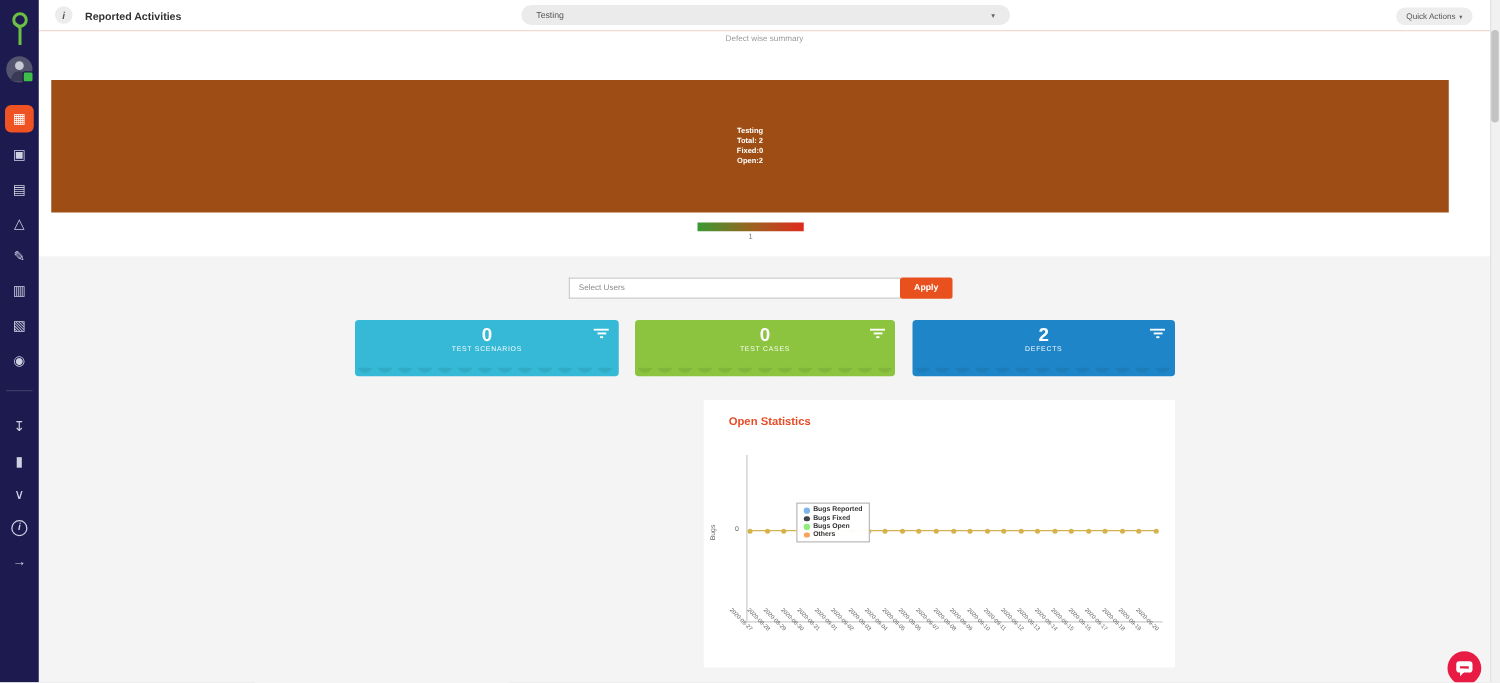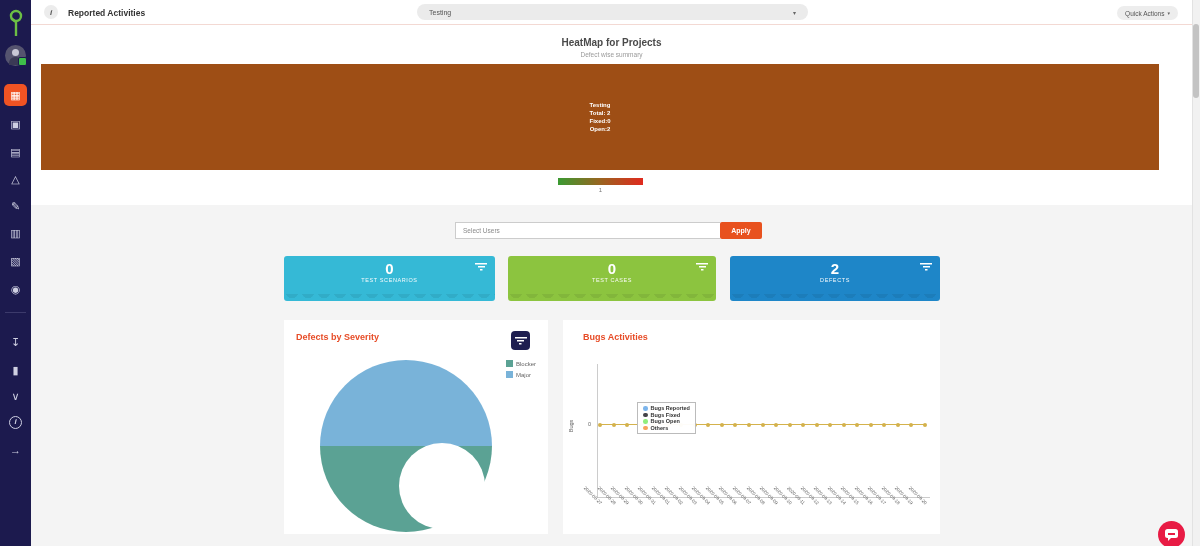--- a/index.html
+++ b/index.html
@@ -169,21 +169,20 @@
       <span class="val">Testing</span>
       <span class="caret">▾</span>
     </div>
     <button class="qa-btn">
       <span>Quick Actions</span>
       <span class="caret">▾</span>
     </button>
   </header>
 
   <section id="heat">
-    <div class="heat-title">HeatMap for Projects</div>
     <div class="heat-sub">Defect wise summary</div>
     <div class="heat-cell" style="background: rgb(158, 78, 21);">
       <div>Testing</div>
       <div>Total: 2</div>
       <div>Fixed:0</div>
       <div>Open:2</div>
     </div>
     <div class="heat-scale"></div>
     <div class="heat-scale-lbl">1</div>
   </section>
@@ -200,42 +199,23 @@
     <div class="funnel"></div>
     <div class="num">0</div>
     <div class="lbl">TEST CASES</div>
   </div>
   <div id="card-2" class="stat-card" style="background: rgb(30, 134, 200);">
     <div class="funnel"></div>
     <div class="num">2</div>
     <div class="lbl">DEFECTS</div>
   </div>
 
-  <section id="panel-pie" class="panel">
-    <div class="panel-title">Defects by Severity</div>
-    <button class="pie-filter-btn">
-      <div class="funnel"></div>
-    </button>
-    <div class="pie-legend">
-      <div class="row">
-        <span class="sw" id="sw-0" style="background: rgb(91, 162, 148);"></span>
-        <span class="tx">Blocker</span>
-      </div>
-      <div class="row">
-        <span class="sw" id="sw-1" style="background: rgb(121, 179, 217);"></span>
-        <span class="tx">Major</span>
-      </div>
-    </div>
-    <div id="donut" style="background: conic-gradient(from 270deg, rgb(121, 179, 217) 0deg, rgb(121, 179, 217) 50%, rgb(91, 162, 148) 50%, rgb(91, 162, 148) 100%);">
-      <div id="donut-hole"></div>
-    </div>
-  </section>
 
   <section id="panel-line" class="panel">
-    <div class="panel-title">Bugs Activities</div>
+    <div class="panel-title">Open Statistics</div>
     <div class="y-axis"></div>
     <div class="x-axis"></div>
     <div class="y-label">Bugs</div>
     <div class="y-tick">0</div>
     <div class="flat-line"></div>
     <div id="line-dots">
         <div class="dot" style="left: 35px;"></div>
         <div class="dot" style="left: 48.5417px;"></div>
         <div class="dot" style="left: 62.0833px;"></div>
         <div class="dot" style="left: 75.625px;"></div>

